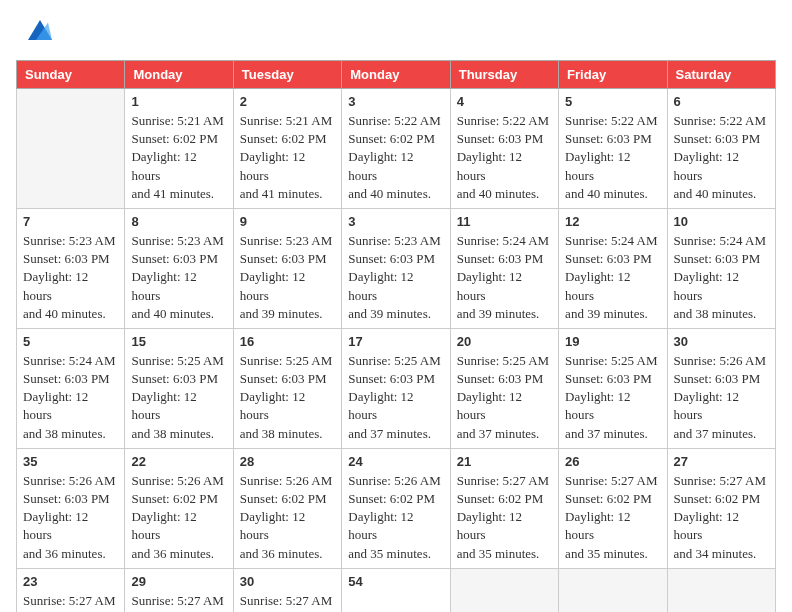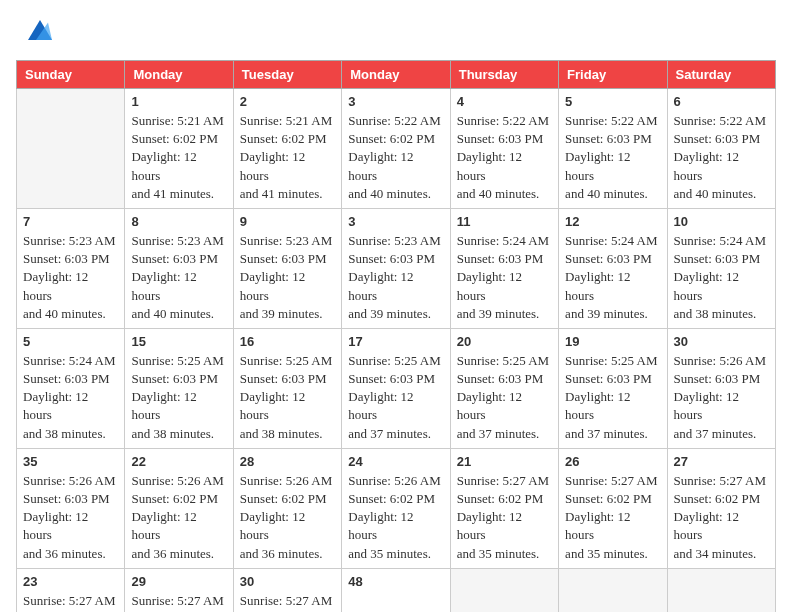--- a/index.html
+++ b/index.html
@@ -340,21 +340,21 @@
 and 33 minutes.</div>
         </td>
         <td>
           <span class="day-num">30</span>
           <div class="day-info" style="white-space: pre-line;">Sunrise: 5:27 AM
 Sunset: 6:01 PM
 Daylight: 12 hours
 and 33 minutes.</div>
         </td>
         <td>
-          <span class="day-num">48</span>
+          <span class="day-num">54</span>
           <div class="day-info" style="white-space: pre-line; margin-top: 48px;">Sunrise: 5:28 AM
 Sunset: 6:01 PM
 Daylight: 12 hours
 and 33 minutes.</div>
         </td>
         <td class="empty"></td>
         <td class="empty"></td>
         <td class="empty"></td>
       </tr>
     </tbody>

